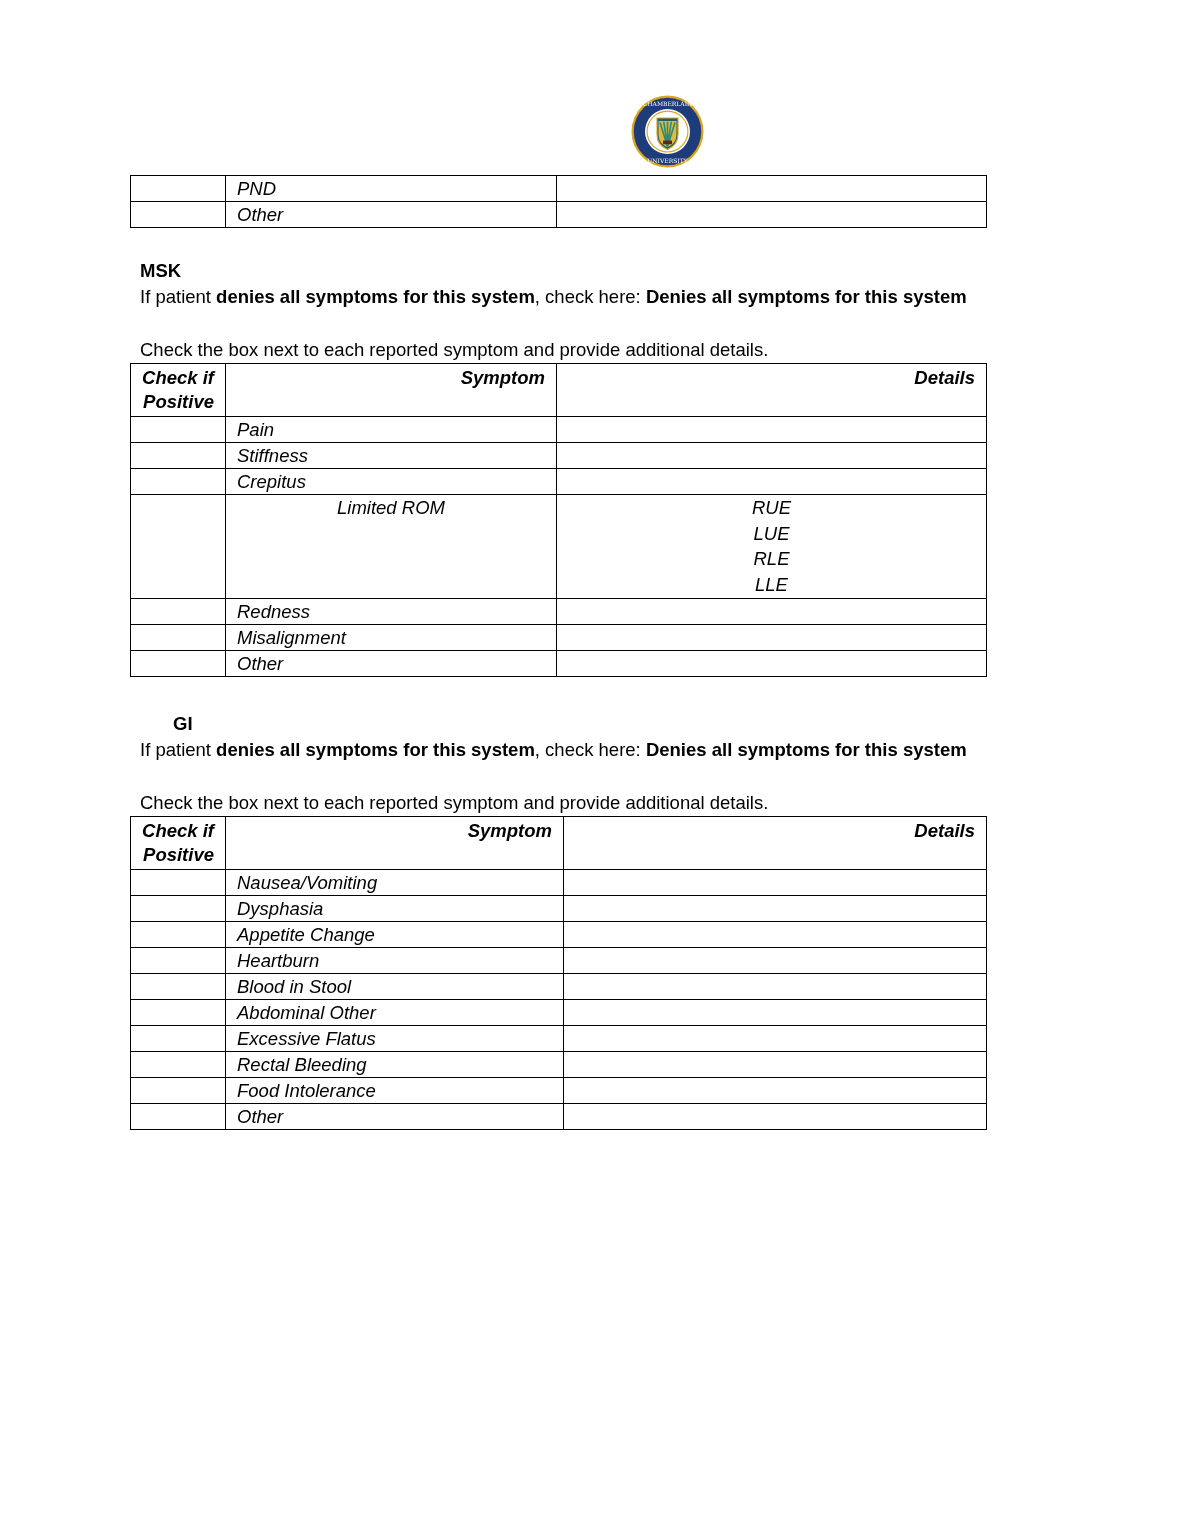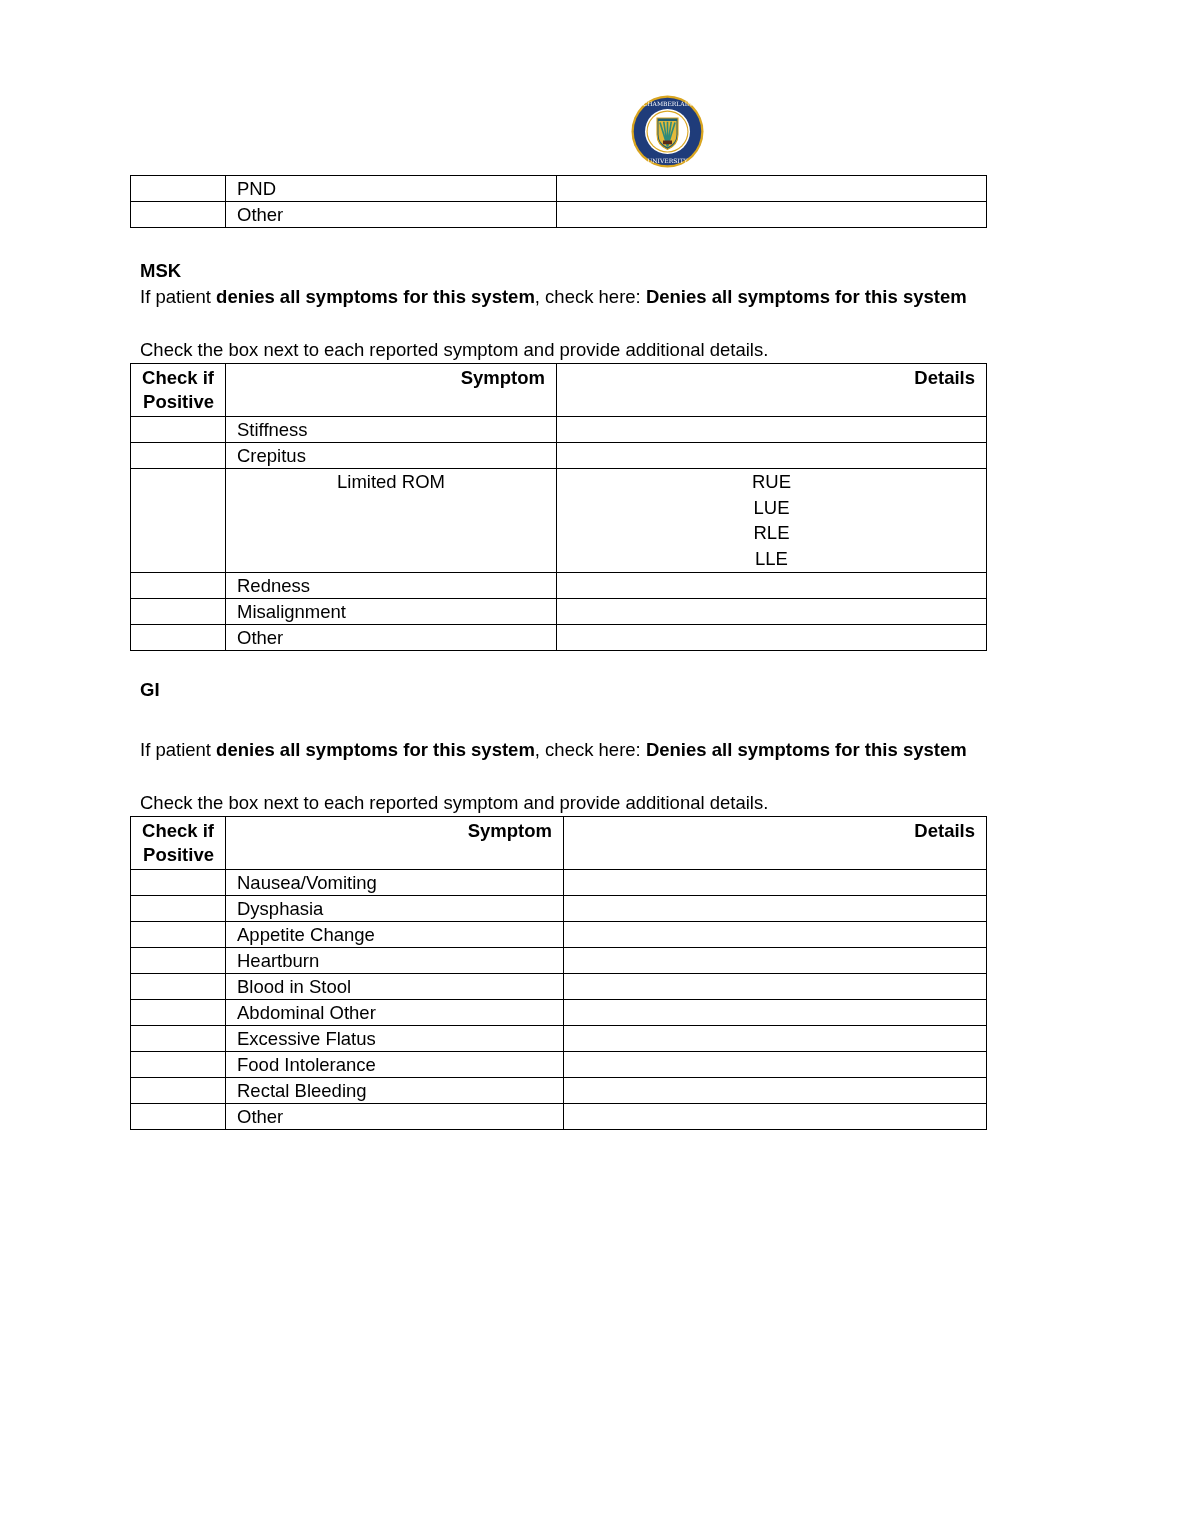--- a/index.html
+++ b/index.html
@@ -1,18 +1,18 @@
 <!DOCTYPE html>
 <html><head>
 <meta charset="utf-8">
 <style>
   html, body { margin: 0; padding: 0; background: #ffffff; }
   body { width: 1190px; height: 1540px; position: relative; font-family: "Liberation Sans", "DejaVu Sans", sans-serif; color: #000; font-size: 18.5px; }
   .logo { position: absolute; left: 630px; top: 94px; width: 75px; height: 75px; }
-  .tbl { position: absolute; left: 130px; width: 857px; border-collapse: collapse; table-layout: fixed; }
+  .tbl { position: absolute; left: 130px; width: 857px; border-collapse: collapse; table-layout: fixed; font-style: italic; }
   .tbl td { border: 1.5px solid #000; padding: 0 11px; vertical-align: top; line-height: 25px; height: 25px; }
   .tbl td.c1 { width: 72px; }
   .tbl thead td { font-weight: bold; height: 50px; line-height: 24px; padding-top: 2px; text-align: right; }
   .tbl tr.tall td { height: 102px; text-align: center; }
   .t0 .c2 { width: 308px; }
   .t1 .c2 { width: 308px; }
   .t2 .c2 { width: 315px; }
   .sec { position: absolute; left: 140px; line-height: 26px; text-align: center; }
   .b { font-weight: bold; }
   .details-line { display: block; line-height: 25.7px; }
@@ -59,20 +59,25 @@
   <thead>
     <tr>
       <td class="c1">Check if Positive</td>
       <td class="c2">Symptom</td>
       <td>Details</td>
     </tr>
   </thead>
   <tbody>
     <tr>
         <td class="c1"></td>
+        <td class="c2">Pain</td>
+        <td></td>
+      </tr>
+    <tr>
+        <td class="c1"></td>
         <td class="c2">Stiffness</td>
         <td></td>
       </tr>
     <tr>
         <td class="c1"></td>
         <td class="c2">Crepitus</td>
         <td></td>
       </tr>
     <tr class="tall">
       <td class="c1"></td>
@@ -95,21 +100,21 @@
         <td></td>
       </tr>
     <tr>
         <td class="c1"></td>
         <td class="c2">Other</td>
         <td></td>
       </tr>
   </tbody>
 </table>
 
-<div class="sec b" style="top:677px;">GI</div>
+<div class="sec b" style="top:711px;margin-left:33px;">GI</div>
 <div class="sec" style="top:737px;">
   <span>If patient </span><span class="b">denies all symptoms for this system</span><span>, check here: </span><span class="b">Denies all symptoms for this system</span>
 </div>
 <div class="sec" style="top:790px;">Check the box next to each reported symptom and provide additional details.</div>
 
 <table class="tbl t2" style="top:816px;">
   <thead>
     <tr>
       <td class="c1">Check if Positive</td>
       <td class="c2">Symptom</td>
@@ -147,26 +152,26 @@
         <td class="c2">Abdominal Other</td>
         <td></td>
       </tr>
     <tr>
         <td class="c1"></td>
         <td class="c2">Excessive Flatus</td>
         <td></td>
       </tr>
     <tr>
         <td class="c1"></td>
-        <td class="c2">Food Intolerance</td>
+        <td class="c2">Rectal Bleeding</td>
         <td></td>
       </tr>
     <tr>
         <td class="c1"></td>
-        <td class="c2">Rectal Bleeding</td>
+        <td class="c2">Food Intolerance</td>
         <td></td>
       </tr>
     <tr>
         <td class="c1"></td>
         <td class="c2">Other</td>
         <td></td>
       </tr>
   </tbody>
 </table>
 

